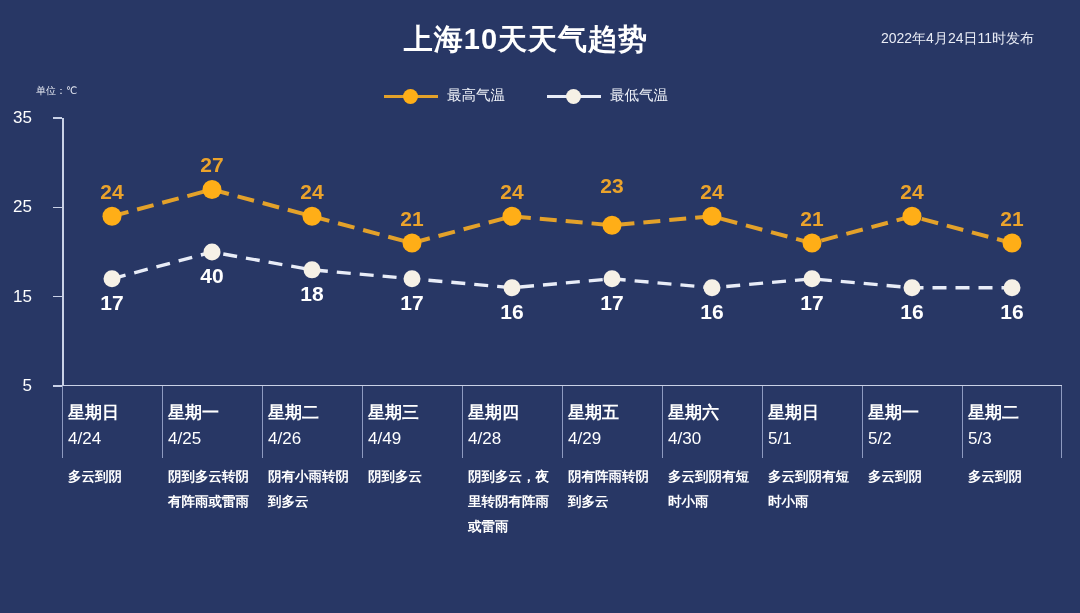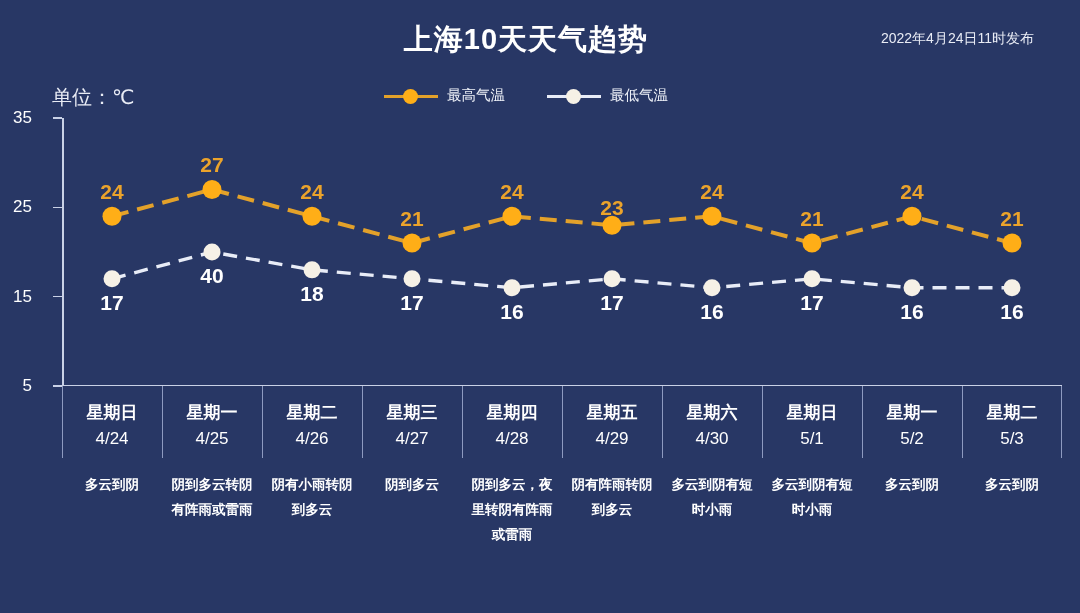--- a/index.html
+++ b/index.html
@@ -59,23 +59,23 @@
   }
   .lg-hi .lg-line { background: #e3a12a; }
   .lg-hi .lg-dot  { background: #ffae17; }
   .lg-lo .lg-line { background: #e8ecf7; }
   .lg-lo .lg-dot  { background: #f6f1e6; }
   .legend-label { color: #eef1f8; font-size: 14.5px; }
 
   
   .unit {
     position: absolute;
-    left: 52px; top: 84px;
+    left: 36px; top: 84px;
     color: #e9ecf5;
-    font-size: 20px;
+    font-size: 10px;
   }
 
   
   .plot {
     position: absolute;
     left: 62px; top: 118px;
     width: 1000px; height: 268px;
   }
   .axis-v {
     position: absolute;
@@ -121,21 +121,20 @@
   .cols {
     position: absolute;
     left: 62px; top: 386px;
     width: 1000px; height: 210px;
     display: flex;
   }
   .col {
     position: relative;
     flex: 1 1 0;
     padding: 14px 6px 0 6px;
-    text-align: center;
   }
   .col .divider {
     position: absolute;
     left: 0; top: 0;
     width: 1.3px; height: 72px;
     background: #8e9ac0;
   }
   .col:first-child .divider { background: #8e9ac0; }
   .cols .edge-right {
     position: absolute;
@@ -149,21 +148,21 @@
     font-weight: bold;
     line-height: 26px;
   }
   .date {
     color: #ffffff;
     font-size: 17px;
     font-weight: normal;
     line-height: 26px;
   }
   .weather {
-    margin-top: 20px;
+    margin-top: 12px;
     color: #ffffff;
     font-size: 13.5px;
     font-weight: bold;
     line-height: 25px;
     word-break: break-all;
   }
 </style>
 </head>
 <body>
 
@@ -232,21 +231,21 @@
           <circle cx="850" cy="169.73333333333335" r="8.5" fill="#f6f1e6"></circle>
           <circle cx="950" cy="169.73333333333335" r="8.5" fill="#f6f1e6"></circle>
         </g>
     </svg>
     <div id="ptlabels">
         <div class="pt-label pt-hi" style="left: 50px; top: 62.2667px;">24</div>
         <div class="pt-label pt-hi" style="left: 150px; top: 35.4667px;">27</div>
         <div class="pt-label pt-hi" style="left: 250px; top: 62.2667px;">24</div>
         <div class="pt-label pt-hi" style="left: 350px; top: 89.0667px;">21</div>
         <div class="pt-label pt-hi" style="left: 450px; top: 62.2667px;">24</div>
-        <div class="pt-label pt-hi" style="left: 550px; top: 78px;">23</div>
+        <div class="pt-label pt-hi" style="left: 550px; top: 56px;">23</div>
         <div class="pt-label pt-hi" style="left: 650px; top: 62.2667px;">24</div>
         <div class="pt-label pt-hi" style="left: 750px; top: 89.0667px;">21</div>
         <div class="pt-label pt-hi" style="left: 850px; top: 62.2667px;">24</div>
         <div class="pt-label pt-hi" style="left: 950px; top: 89.0667px;">21</div>
         <div class="pt-label pt-lo" style="left: 50px; top: 172.8px;">17</div>
         <div class="pt-label pt-lo" style="left: 150px; top: 146px;">40</div>
         <div class="pt-label pt-lo" style="left: 250px; top: 163.867px;">18</div>
         <div class="pt-label pt-lo" style="left: 350px; top: 172.8px;">17</div>
         <div class="pt-label pt-lo" style="left: 450px; top: 181.733px;">16</div>
         <div class="pt-label pt-lo" style="left: 550px; top: 172.8px;">17</div>
@@ -272,21 +271,21 @@
       </div>
       <div class="col">
         <span class="divider"></span>
         <div class="weekday">星期二</div>
         <div class="date">4/26</div>
         <div class="weather">阴有小雨转阴到多云</div>
       </div>
       <div class="col">
         <span class="divider"></span>
         <div class="weekday">星期三</div>
-        <div class="date">4/27</div>
+        <div class="date">4/49</div>
         <div class="weather">阴到多云</div>
       </div>
       <div class="col">
         <span class="divider"></span>
         <div class="weekday">星期四</div>
         <div class="date">4/28</div>
         <div class="weather">阴到多云，夜里转阴有阵雨或雷雨</div>
       </div>
       <div class="col">
         <span class="divider"></span>

